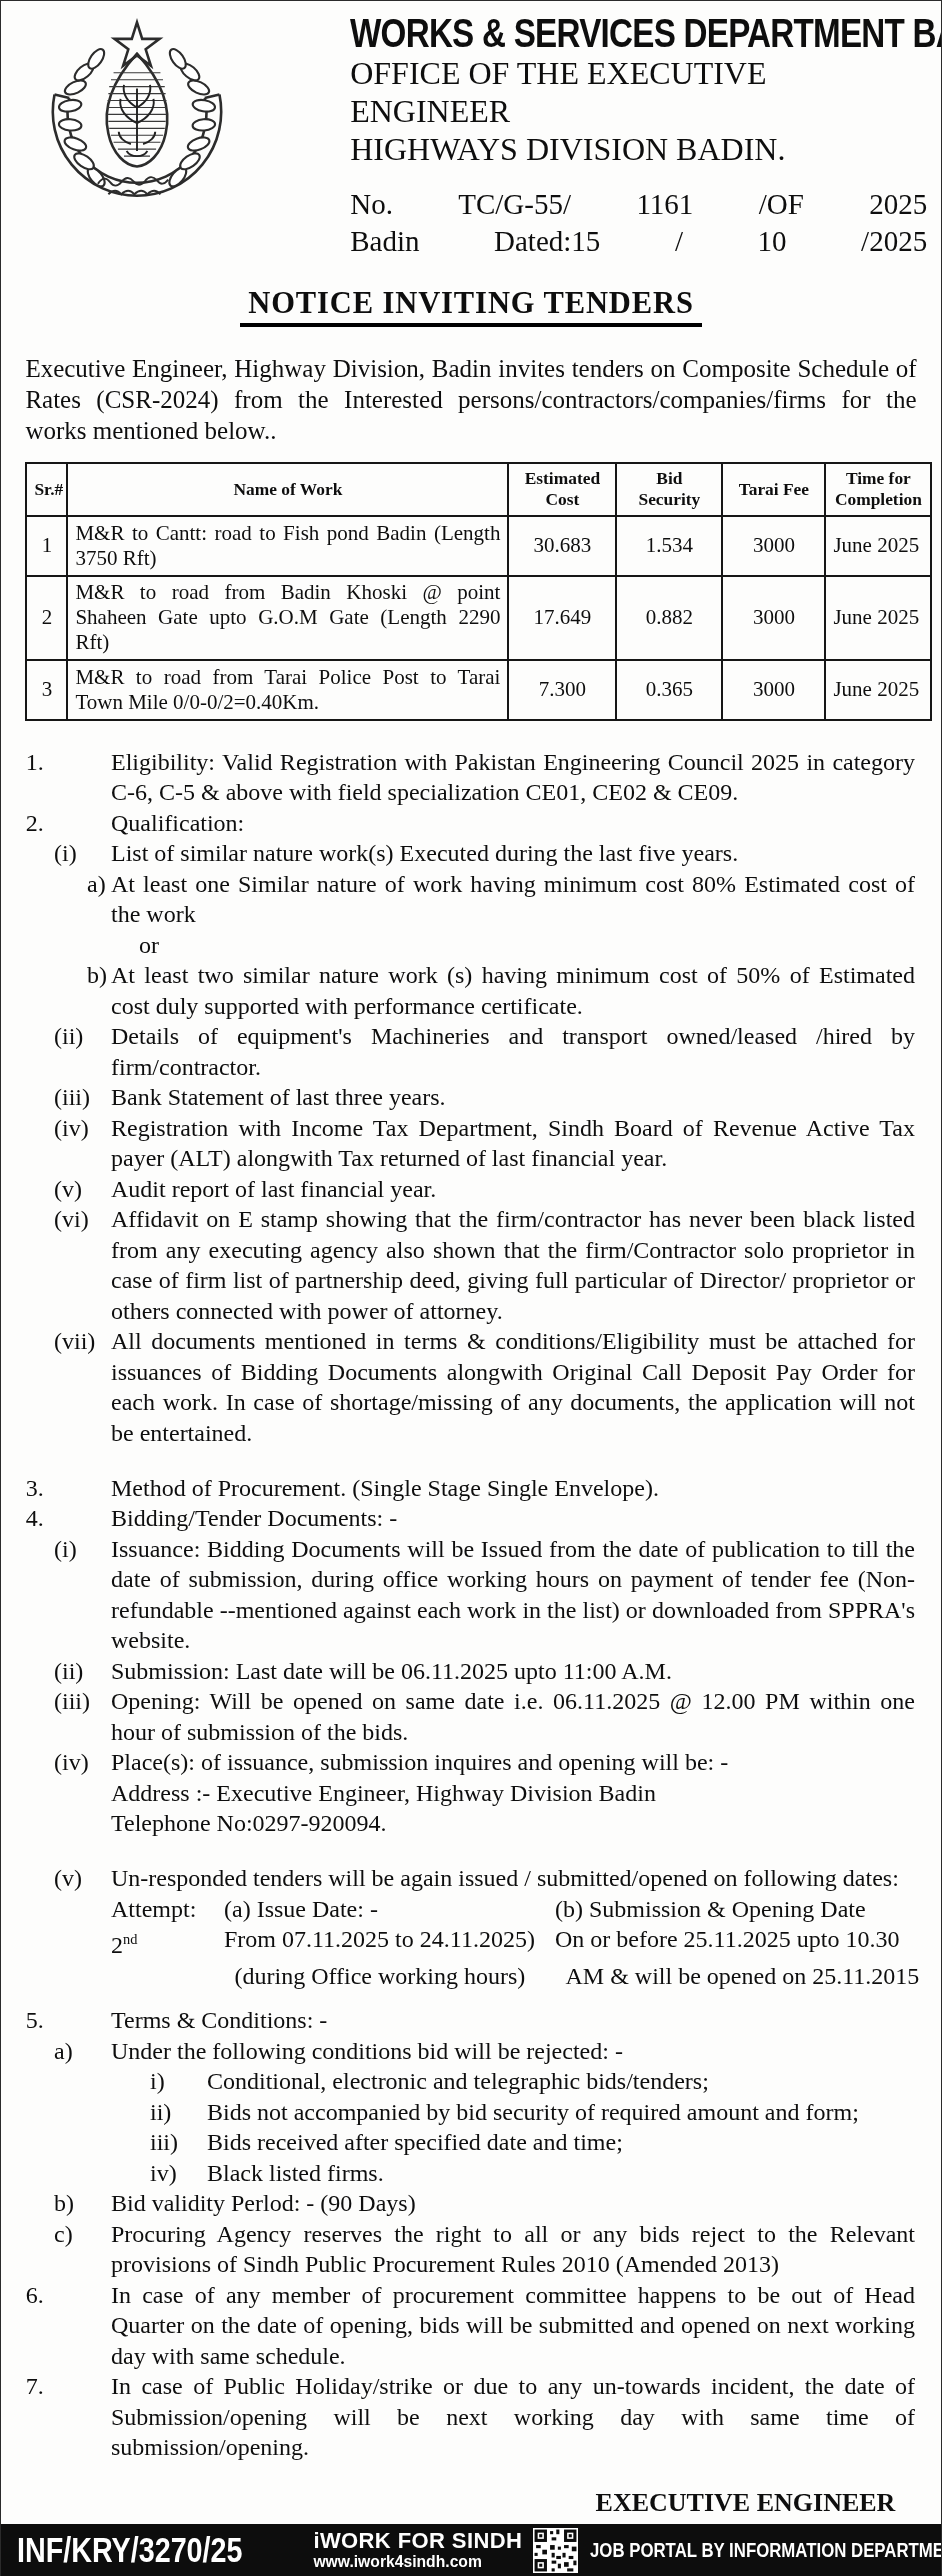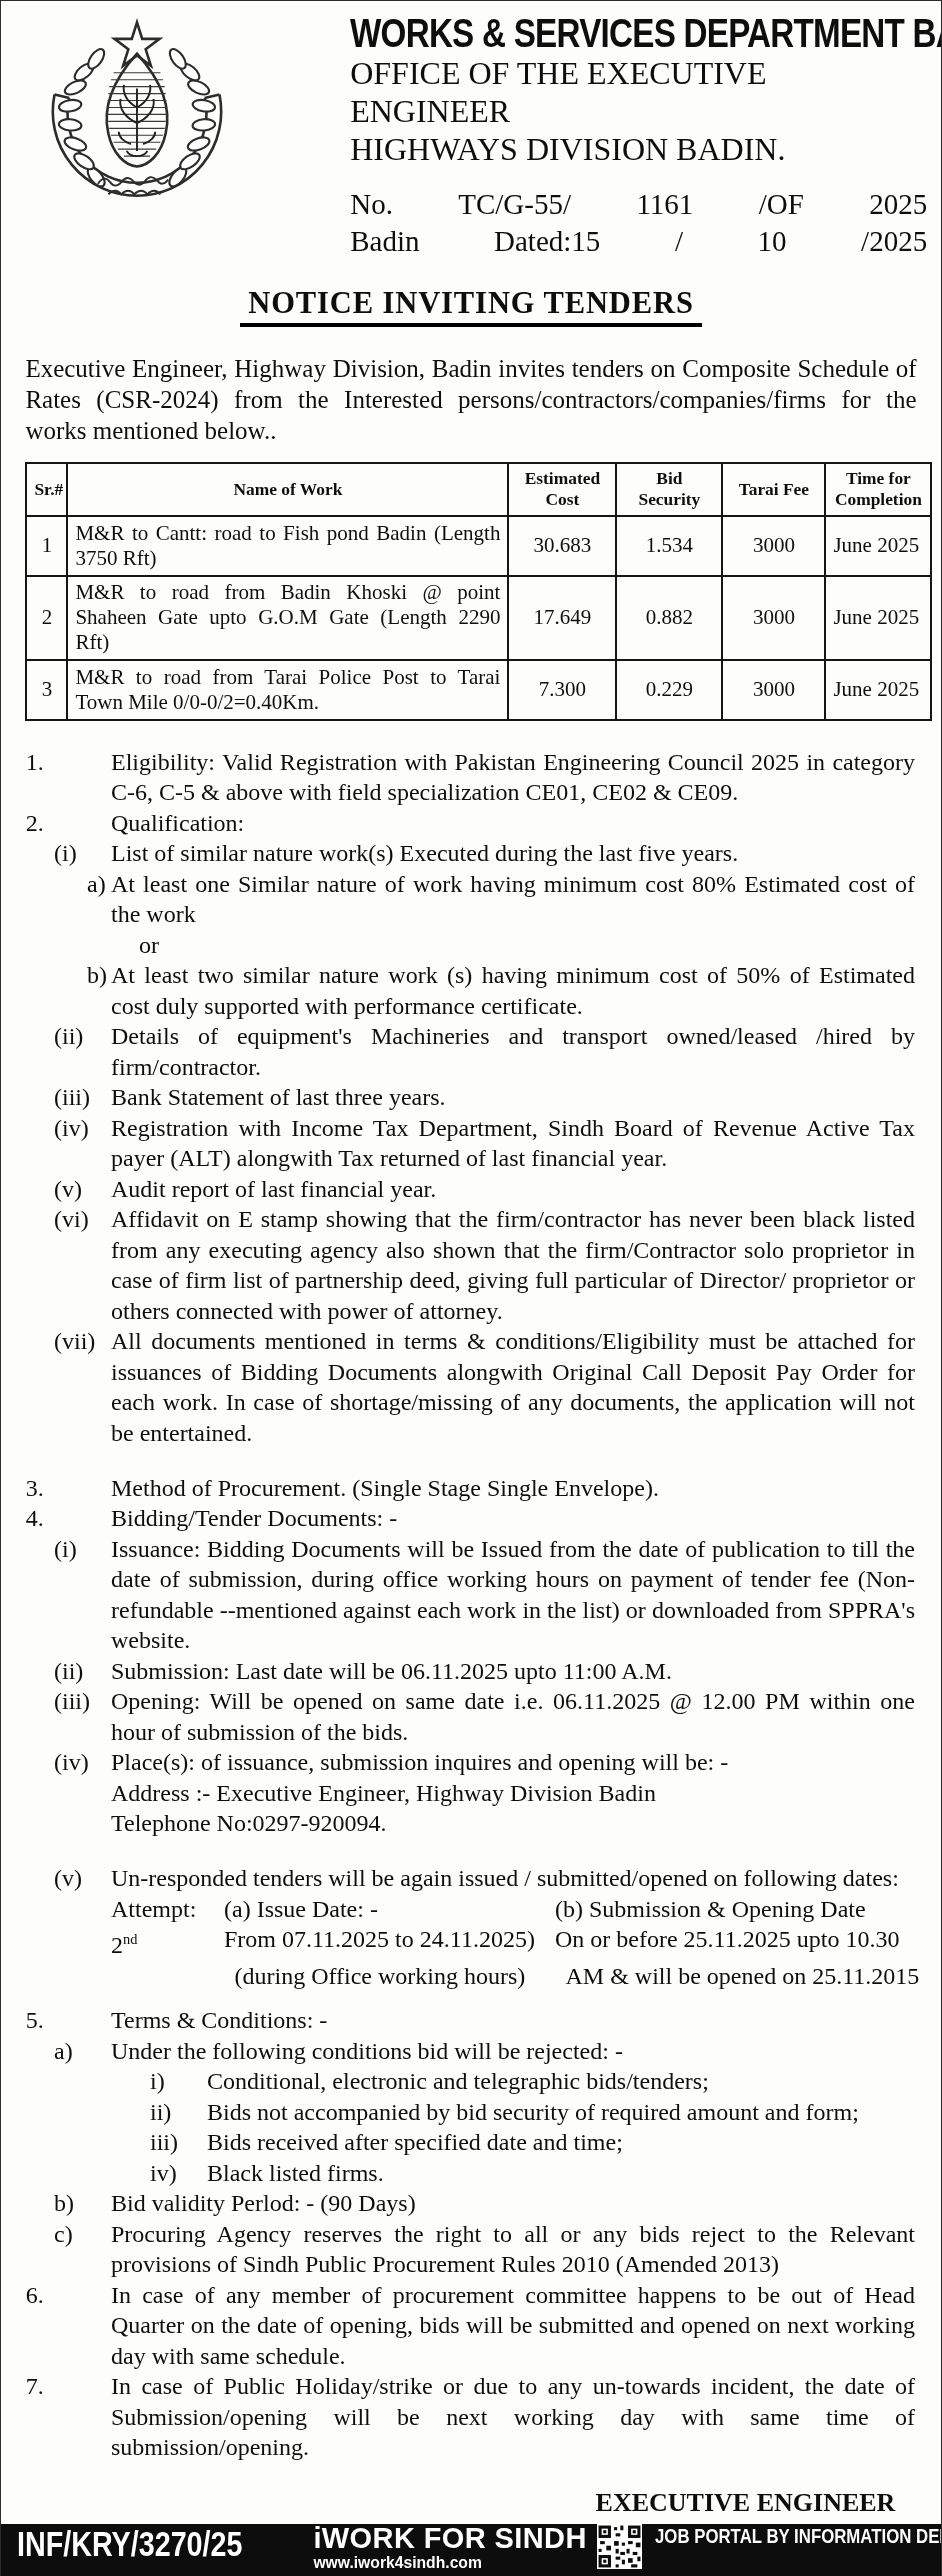--- a/index.html
+++ b/index.html
@@ -47,26 +47,26 @@
   .att-c1{flex:0 0 113px;white-space:nowrap;}
   .att-c2{flex:0 0 331px;white-space:nowrap;}
   .att-c3{flex:1;white-space:nowrap;}
   .att-ind{padding-left:10.5px;}
   sup{font-size:0.6em;}
   
   .signature{margin:23px 30px 0 auto;width:331px;text-align:center;
              font-weight:700;font-size:26px;line-height:33px;}
   
   .footer{position:absolute;left:0;bottom:0;width:100%;height:52px;background:#0d0d0d;
-          color:#fff;display:flex;align-items:flex-start;overflow:hidden;}
+          color:#fff;display:flex;align-items:center;overflow:hidden;}
   .inf-no{font-family:"Liberation Sans","DejaVu Sans",sans-serif;font-weight:700;font-size:35px;
           white-space:nowrap;margin-left:15.7px;flex:0 0 288px;
           transform:scaleX(0.82);transform-origin:left center;}
   .iwfs{margin-left:8.7px;line-height:1;}
-  .iwfs-top{font-family:"Liberation Sans","DejaVu Sans",sans-serif;font-weight:700;font-size:29px;
+  .iwfs-top{font-family:"Liberation Sans","DejaVu Sans",sans-serif;font-weight:700;font-size:22px;
             white-space:nowrap;letter-spacing:0.4px;}
   .iwfs-url{font-family:"Liberation Sans","DejaVu Sans",sans-serif;font-weight:700;font-size:15.7px;
             margin-top:1.7px;}
   .qr{width:45px;height:45px;margin-left:10.5px;flex:0 0 45px;}
   .tagline{font-family:"Liberation Sans","DejaVu Sans",sans-serif;font-weight:700;font-size:21px;
            white-space:nowrap;margin-left:12.2px;transform:scaleX(0.8);transform-origin:left center;}
 </style>
 </head>
 <body>
 
@@ -171,21 +171,21 @@
         <td class="name">M&amp;R to road from Badin Khoski @ point Shaheen Gate upto G.O.M Gate (Length 2290 Rft)</td>
         <td class="c">17.649</td>
         <td class="c">0.882</td>
         <td class="c">3000</td>
         <td>June 2025</td>
       </tr>
       <tr>
         <td class="c">3</td>
         <td class="name">M&amp;R to road from Tarai Police Post to Tarai Town Mile 0/0-0/2=0.40Km.</td>
         <td class="c">7.300</td>
-        <td class="c">0.229</td>
+        <td class="c">0.365</td>
         <td class="c">3000</td>
         <td>June 2025</td>
       </tr>
     </tbody>
   </table>
 
   <div class="list">
     <div class="li lv1">
         <span class="mk">1.</span>
         <div class="tx">Eligibility: Valid Registration with Pakistan Engineering Council 2025 in category C-6, C-5 &amp; above with field specialization CE01, CE02 &amp; CE09.</div>

